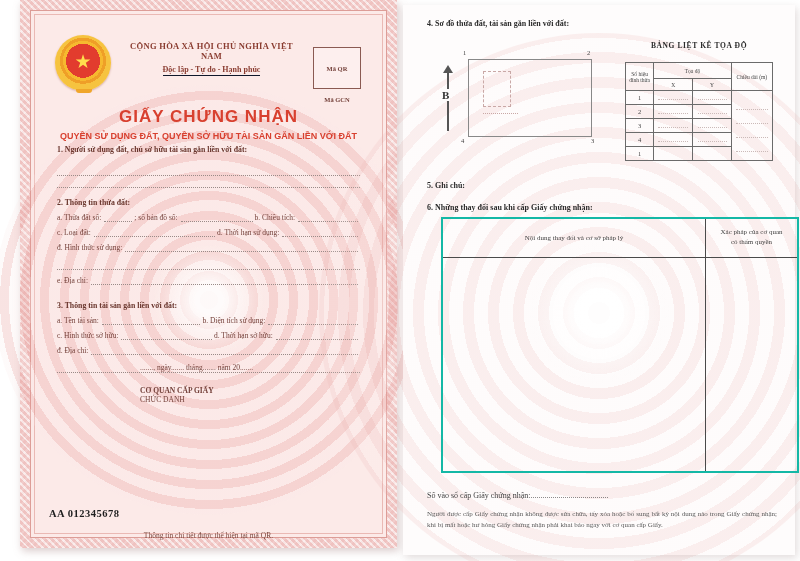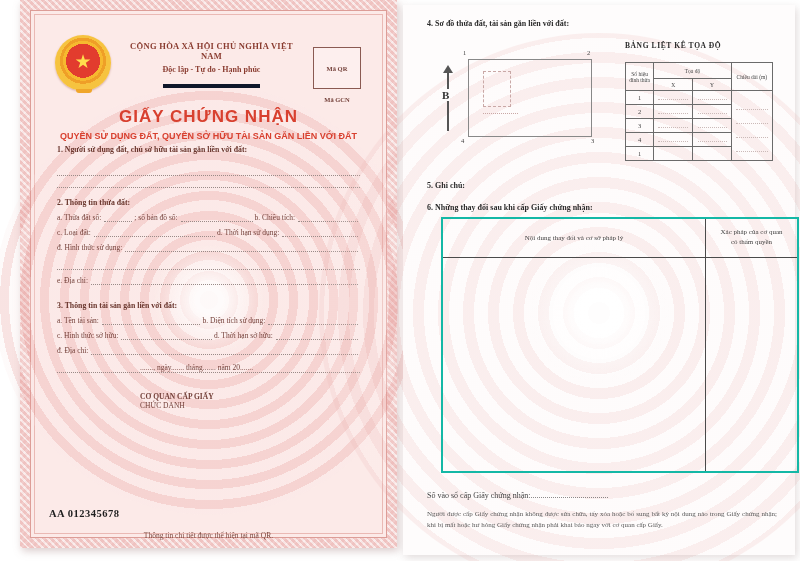--- a/index.html
+++ b/index.html
@@ -26,21 +26,21 @@
   .lp-emblem{position:absolute;left:24px;top:24px;width:58px;height:62px;}
   .emblem-circle{width:56px;height:56px;border-radius:50%;
     background:radial-gradient(circle at 50% 46%, #e23c2e 0 17px, #f6b92f 17px 20px, #ef9f27 20px 23px, #f6c33f 23px 28px);
     display:flex;align-items:center;justify-content:center;box-shadow:0 1px 2px rgba(160,80,60,.4);}
   .emblem-star{color:#ffdf4d;font-size:19px;line-height:1;transform:translateY(-2px);}
   .emblem-base{width:16px;height:4px;background:#f0a62a;margin:-2px auto 0;border-radius:0 0 3px 3px;}
 
   .lp-nat{position:absolute;left:88px;right:82px;top:30px;text-align:center;color:#8a3c30;}
   .nat-country{font-size:8.5px;font-weight:bold;letter-spacing:.3px;}
   .nat-motto{font-size:8px;font-weight:bold;margin-top:4px;}
-  .nat-motto span{border-bottom:4px solid #0f172a;padding-bottom:10px;}
+  .nat-motto span{border-bottom:1px solid #0f172a;padding-bottom:1px;}
 
   .lp-qr{position:absolute;right:24px;top:36px;width:50px;text-align:center;color:#74413a;}
   .qr-box{width:46px;height:40px;margin:0 auto;border:1px solid #8a5a52;display:flex;align-items:center;
     justify-content:center;font-size:6.5px;font-weight:bold;background:rgba(255,255,255,.25);}
   .qr-caption{font-size:6.5px;font-weight:bold;margin-top:7px;}
 
   .lp-title{position:absolute;left:0;right:0;top:96px;text-align:center;color:#d8402f;
     font-family:"Liberation Sans", sans-serif;font-weight:bold;font-size:17px;letter-spacing:1px;}
   .lp-subtitle{position:absolute;left:6px;right:6px;top:120px;text-align:center;color:#d8402f;
     font-family:"Liberation Sans", sans-serif;font-weight:bold;font-size:9px;}
@@ -48,21 +48,21 @@
   .lp-body{position:absolute;left:26px;right:26px;top:134px;color:#74413a;font-size:7.5px;}
   .sec-h{font-weight:bold;font-size:7.8px;color:#69352c;}
   .frow{display:flex;align-items:flex-end;margin-top:6px;white-space:nowrap;}
   .lbl{flex:0 0 auto;padding-right:1px;}
   .dots{flex:1 1 auto;border-bottom:1px dotted #9a8b88;height:8px;min-width:8px;margin:0 2px;}
   .dots-fixed{flex:0 0 28px;border-bottom:1px dotted #9a8b88;height:8px;margin:0 2px;}
   .fullline{border-bottom:1px dotted #9a8b88;height:11px;}
   .mt10{margin-top:10px;} .mt16{margin-top:16px;}
 
   .lp-sign{position:absolute;right:36px;top:352px;width:210px;color:#74413a;font-size:7.5px;}
-  .lp-sign .org{font-weight:bold;margin-top:20px;}
+  .lp-sign .org{font-weight:bold;margin-top:14px;}
   .lp-sign .role{font-weight:normal;}
 
   .lp-serial{position:absolute;left:18px;top:497px;font-size:10.5px;font-weight:bold;color:#1f1f1f;letter-spacing:.5px;}
   .lp-footer{position:absolute;left:0;right:0;top:520px;text-align:center;font-size:7.5px;color:#7a463c;}
 
   
   .page-right{position:absolute;left:403px;top:5px;width:392px;height:550px;background:#fefcfc;
     box-shadow:2px 3px 8px rgba(160,140,140,.3);}
   .rp-water{position:absolute;left:50%;top:56%;width:560px;height:560px;transform:translate(-50%,-50%);
     border-radius:50%;
@@ -78,21 +78,21 @@
     border-left:5px solid transparent;border-right:5px solid transparent;border-bottom:8px solid #555;}
   .north-label{position:absolute;left:0;top:24px;font-weight:bold;font-size:11px;color:#333;
     background:#fdfbfb;padding:0 1px;font-family:"Liberation Serif", serif;}
 
   .plot{position:absolute;left:65px;top:54px;width:122px;height:76px;border:1px solid #888;}
   .plot-bld{position:absolute;left:14px;top:11px;width:26px;height:34px;border:1px dashed #c9a8a6;}
   .plot-bld::after{content:"";position:absolute;left:-1px;right:-8px;bottom:-8px;border-bottom:1px dotted #c9a8a6;}
   .pc{position:absolute;font-size:6.5px;color:#444;}
 
   .ctab-wrap{position:absolute;left:222px;top:36px;width:148px;}
-  .ctab-title{font-size:7.5px;font-weight:bold;letter-spacing:.6px;margin-bottom:12px;color:#2b2b2b;}
+  .ctab-title{text-align:center;font-size:7.5px;font-weight:bold;letter-spacing:.6px;margin-bottom:12px;color:#2b2b2b;}
   table.ctab{border-collapse:collapse;width:100%;table-layout:fixed;font-size:5.5px;color:#444;}
   .ctab th,.ctab td{border:1px solid #6b6b6b;text-align:center;padding:0;font-weight:normal;vertical-align:middle;}
   .ctab .h1{height:16px;} .ctab .h2{height:12px;} .ctab .dr{height:14px;}
   .ctab .num{font-size:6.5px;}
   .cdots{display:inline-block;width:78%;border-bottom:1px dotted #cbbab8;height:4px;}
   .ldots{display:block;width:78%;margin:11px auto 0;border-bottom:1px dotted #cbbab8;height:2px;}
   .ldots:first-child{margin-top:8px;}
 
   .chg{position:absolute;left:38px;top:212px;width:354px;height:252px;border:2px solid #14b8a6;}
   .chg-hdr{display:flex;height:38px;border-bottom:1px solid #4a4a4a;}

